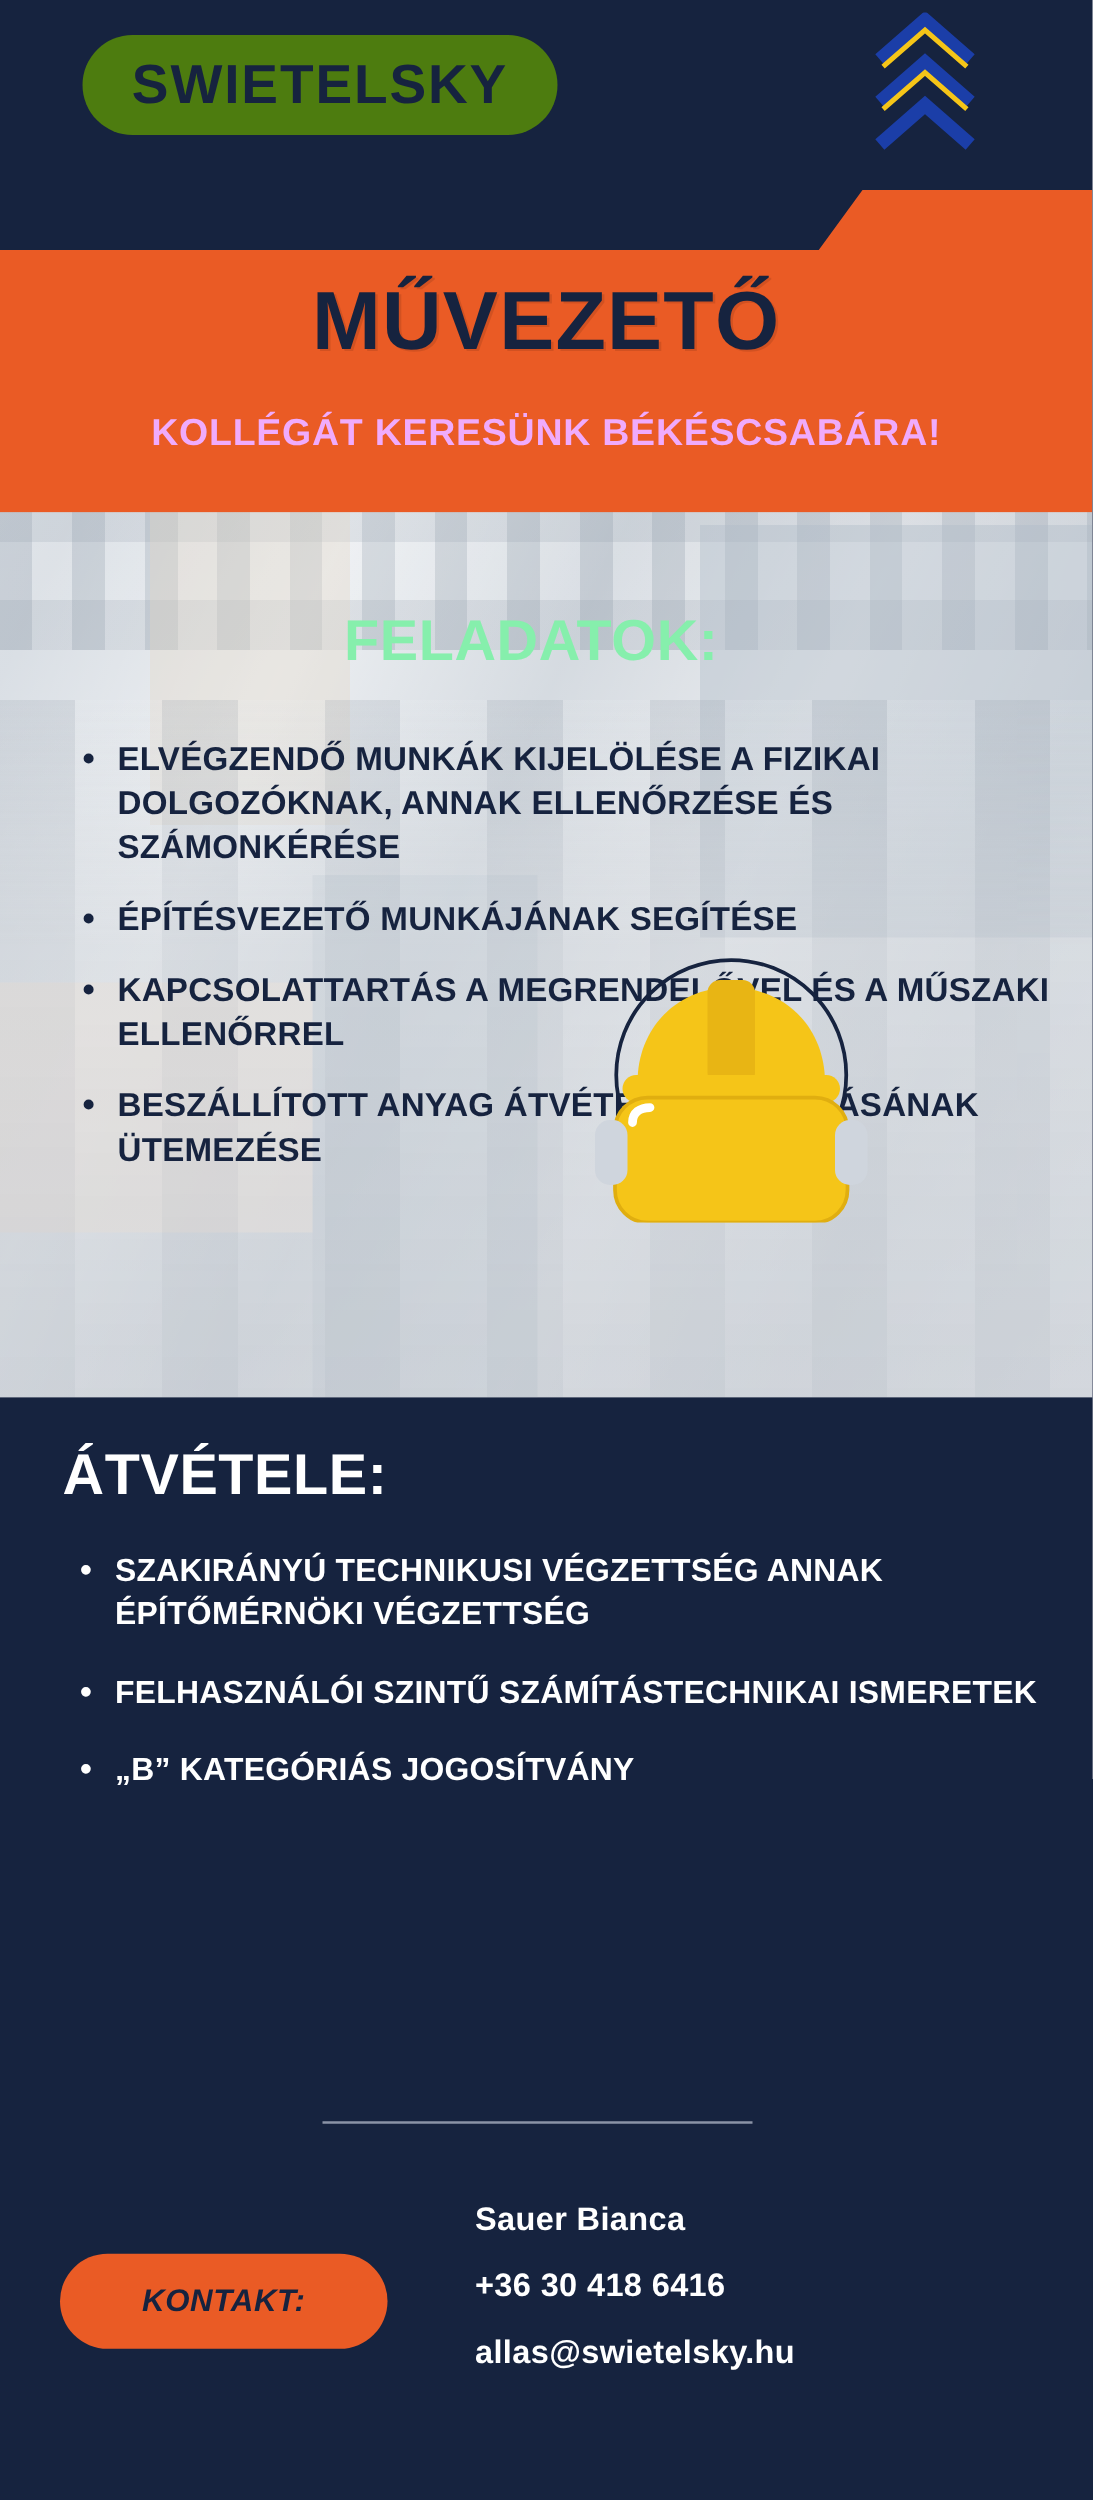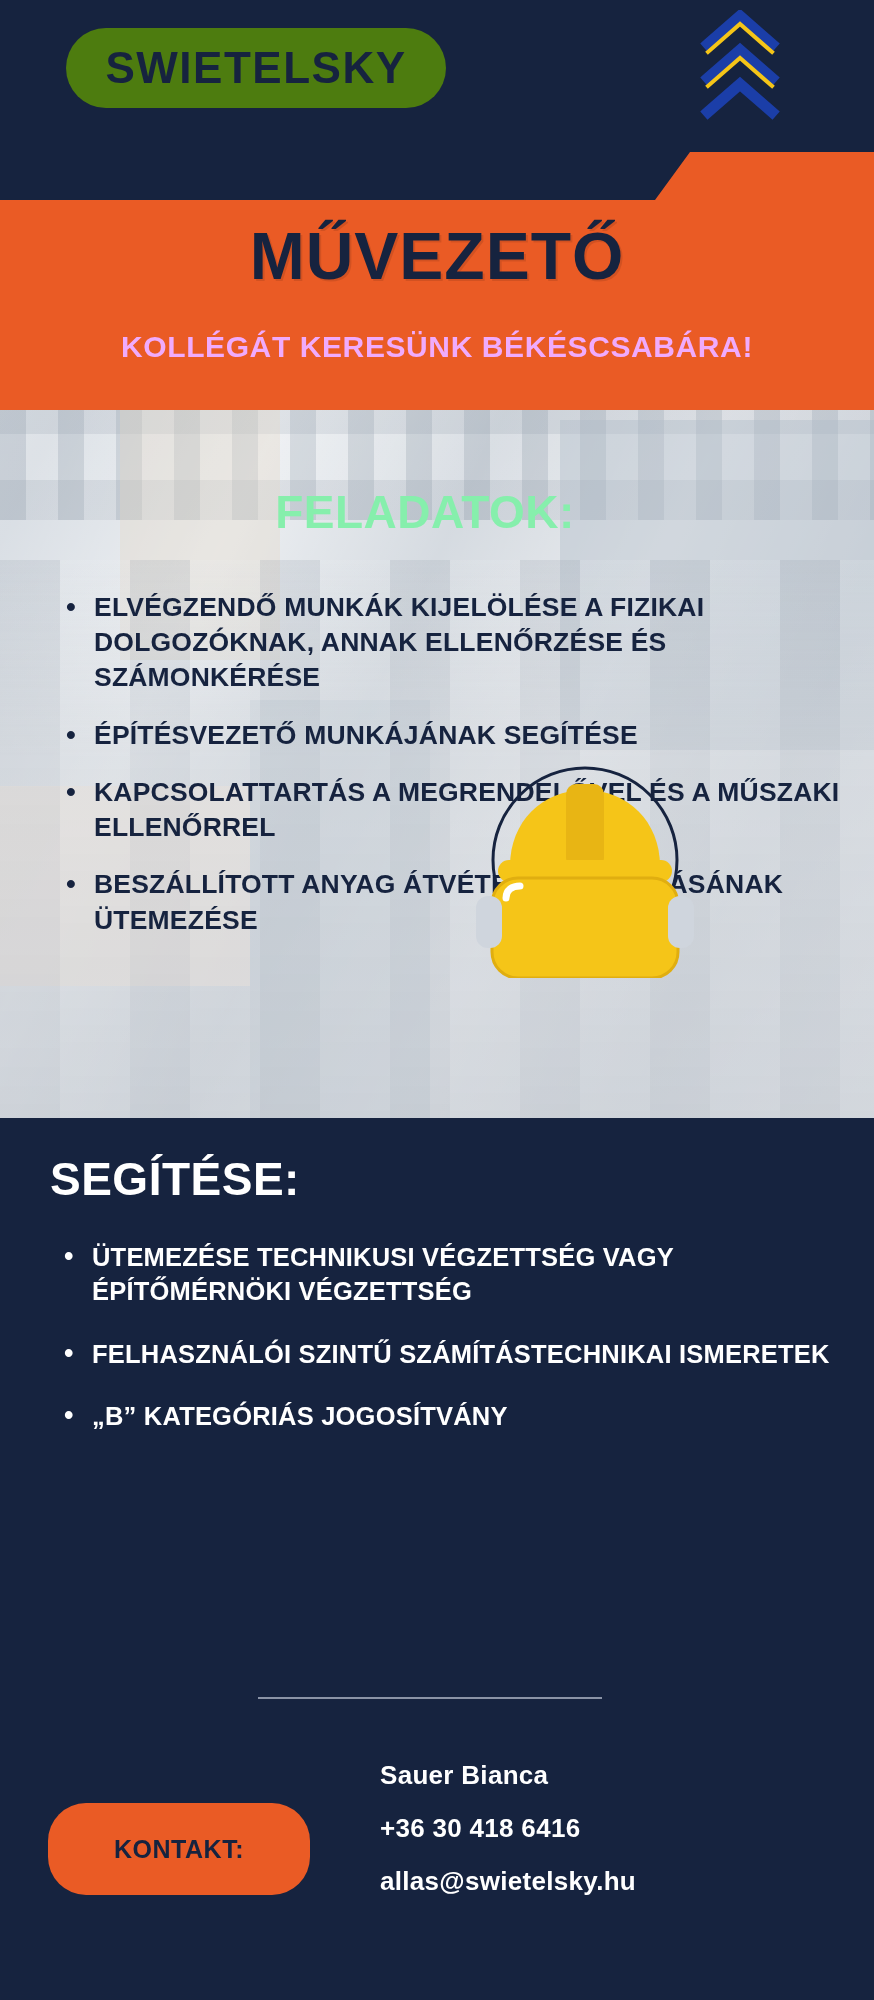--- a/index.html
+++ b/index.html
@@ -237,27 +237,28 @@
     left: 258px; top: 1697px;
     width: 344px; height: 2px;
     background: #8a93a6;
     z-index: 5;
   }
 
   
   .contact-pill {
     position: absolute;
     left: 48px; top: 1803px;
-    width: 262px; height: 92px;
+    width: 262px; height: 76px;
     background: #ea5b25;
     border-radius: 38px;
     z-index: 5;
     display: flex;
     align-items: center;
     justify-content: center;
+    font-style: italic;
   }
   .contact-pill span {
     font-size: 25px;
     font-weight: bold;
     color: #16233f;
     letter-spacing: 0.5px;
   }
   .contact-lines {
     position: absolute;
     left: 380px; top: 1760px;
@@ -333,23 +334,23 @@
       <path d="M40 118 C40 74, 72 42, 115 42 C158 42, 190 74, 190 118 Z" fill="#f5c518"></path>
       <rect x="96" y="36" width="38" height="84" rx="10" fill="#e8b514"></rect>
       <rect x="28" y="112" width="174" height="22" rx="11" fill="#f5c518"></rect>
       <rect x="22" y="130" width="186" height="100" rx="26" fill="#f5c518" stroke="#e0ae10" stroke-width="3"></rect>
       <rect x="6" y="148" width="26" height="52" rx="12" fill="#cfd5dd"></rect>
       <rect x="198" y="148" width="26" height="52" rx="12" fill="#cfd5dd"></rect>
       <path d="M36 150 C36 142, 42 138, 50 138" fill="none" stroke="#ffffff" stroke-width="7" stroke-linecap="round"></path>
     </svg>
   </div>
 
-  <div class="req-heading">SEGÍTÉSE:</div>
+  <div class="req-heading">ÁTVÉTELE:</div>
   <ul class="req-list">
-    <li>ÜTEMEZÉSE TECHNIKUSI VÉGZETTSÉG VAGY ÉPÍTŐMÉRNÖKI VÉGZETTSÉG</li>
+    <li>SZAKIRÁNYÚ TECHNIKUSI VÉGZETTSÉG ANNAK ÉPÍTŐMÉRNÖKI VÉGZETTSÉG</li>
     <li>FELHASZNÁLÓI SZINTŰ SZÁMÍTÁSTECHNIKAI ISMERETEK</li>
     <li>„B” KATEGÓRIÁS JOGOSÍTVÁNY</li>
   </ul>
 
   <div class="divider"></div>
 
   <div class="contact-pill">
     <span>KONTAKT:</span>
   </div>
 

